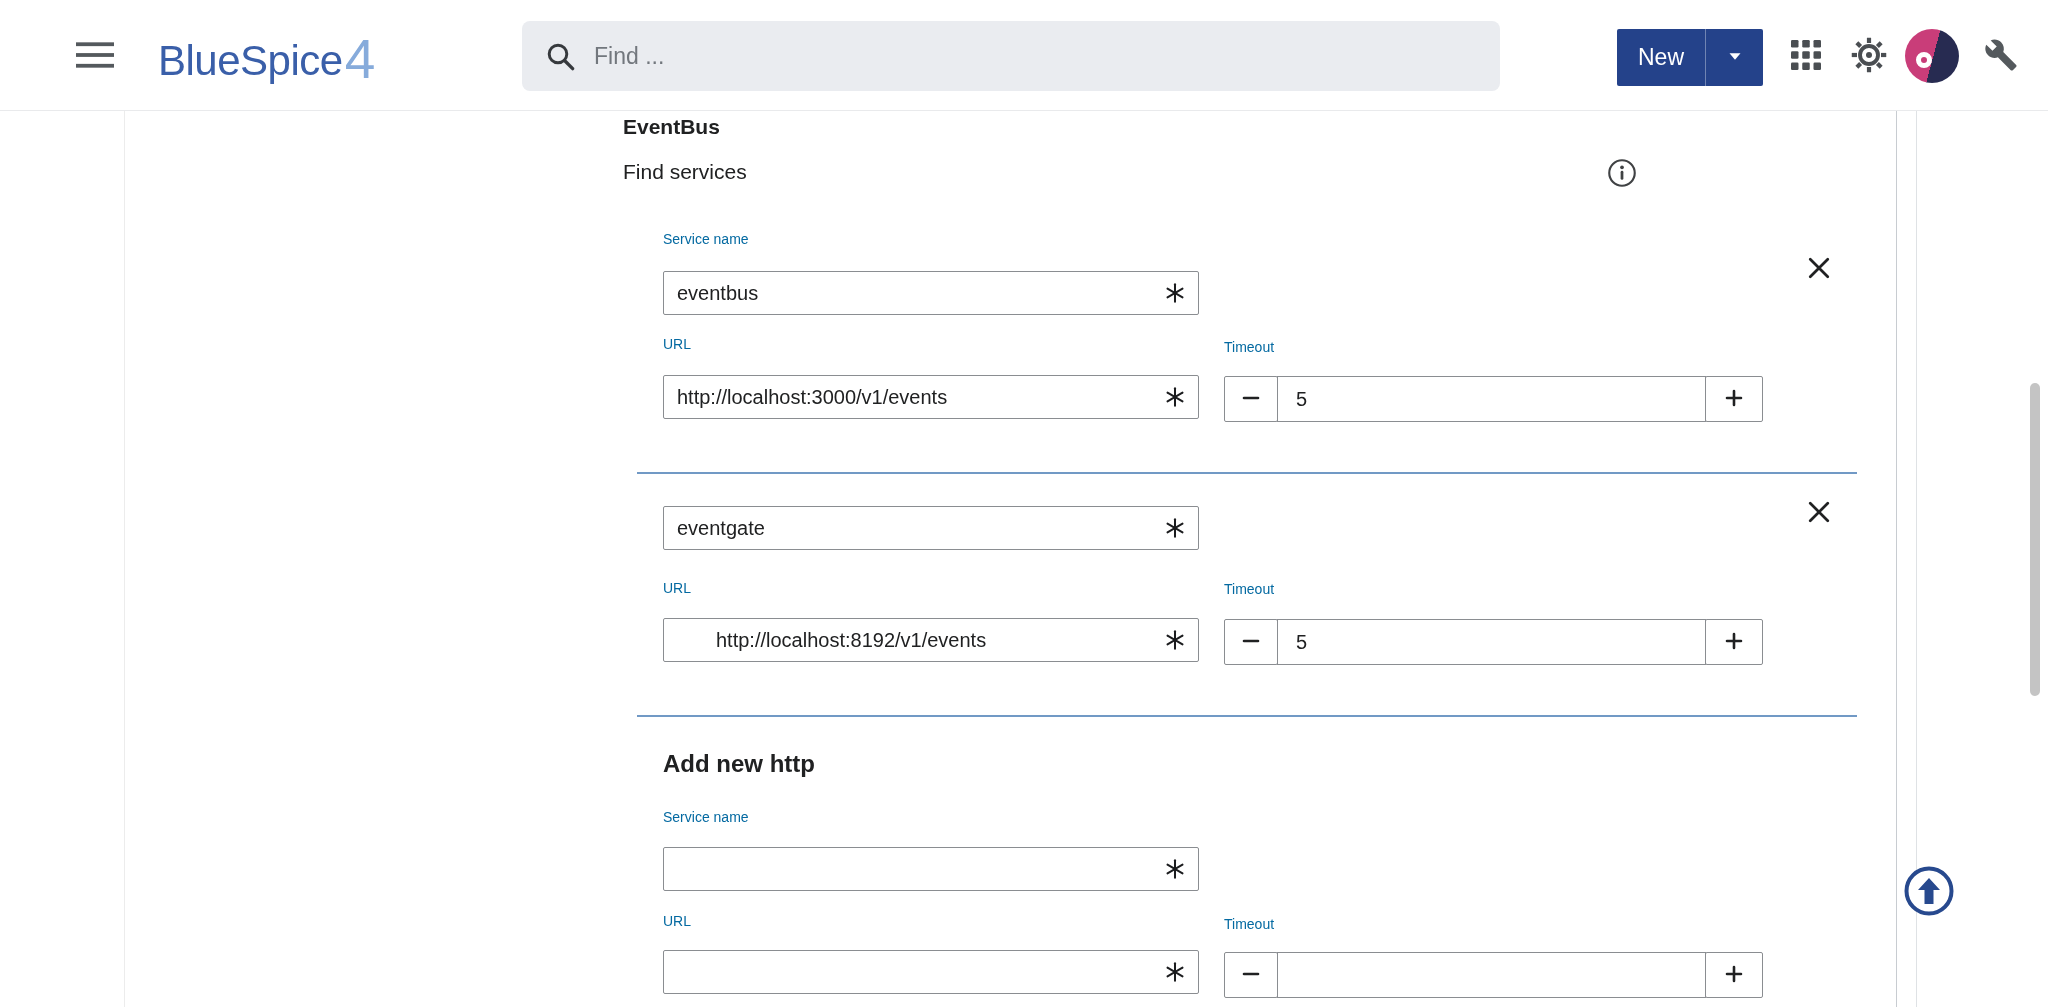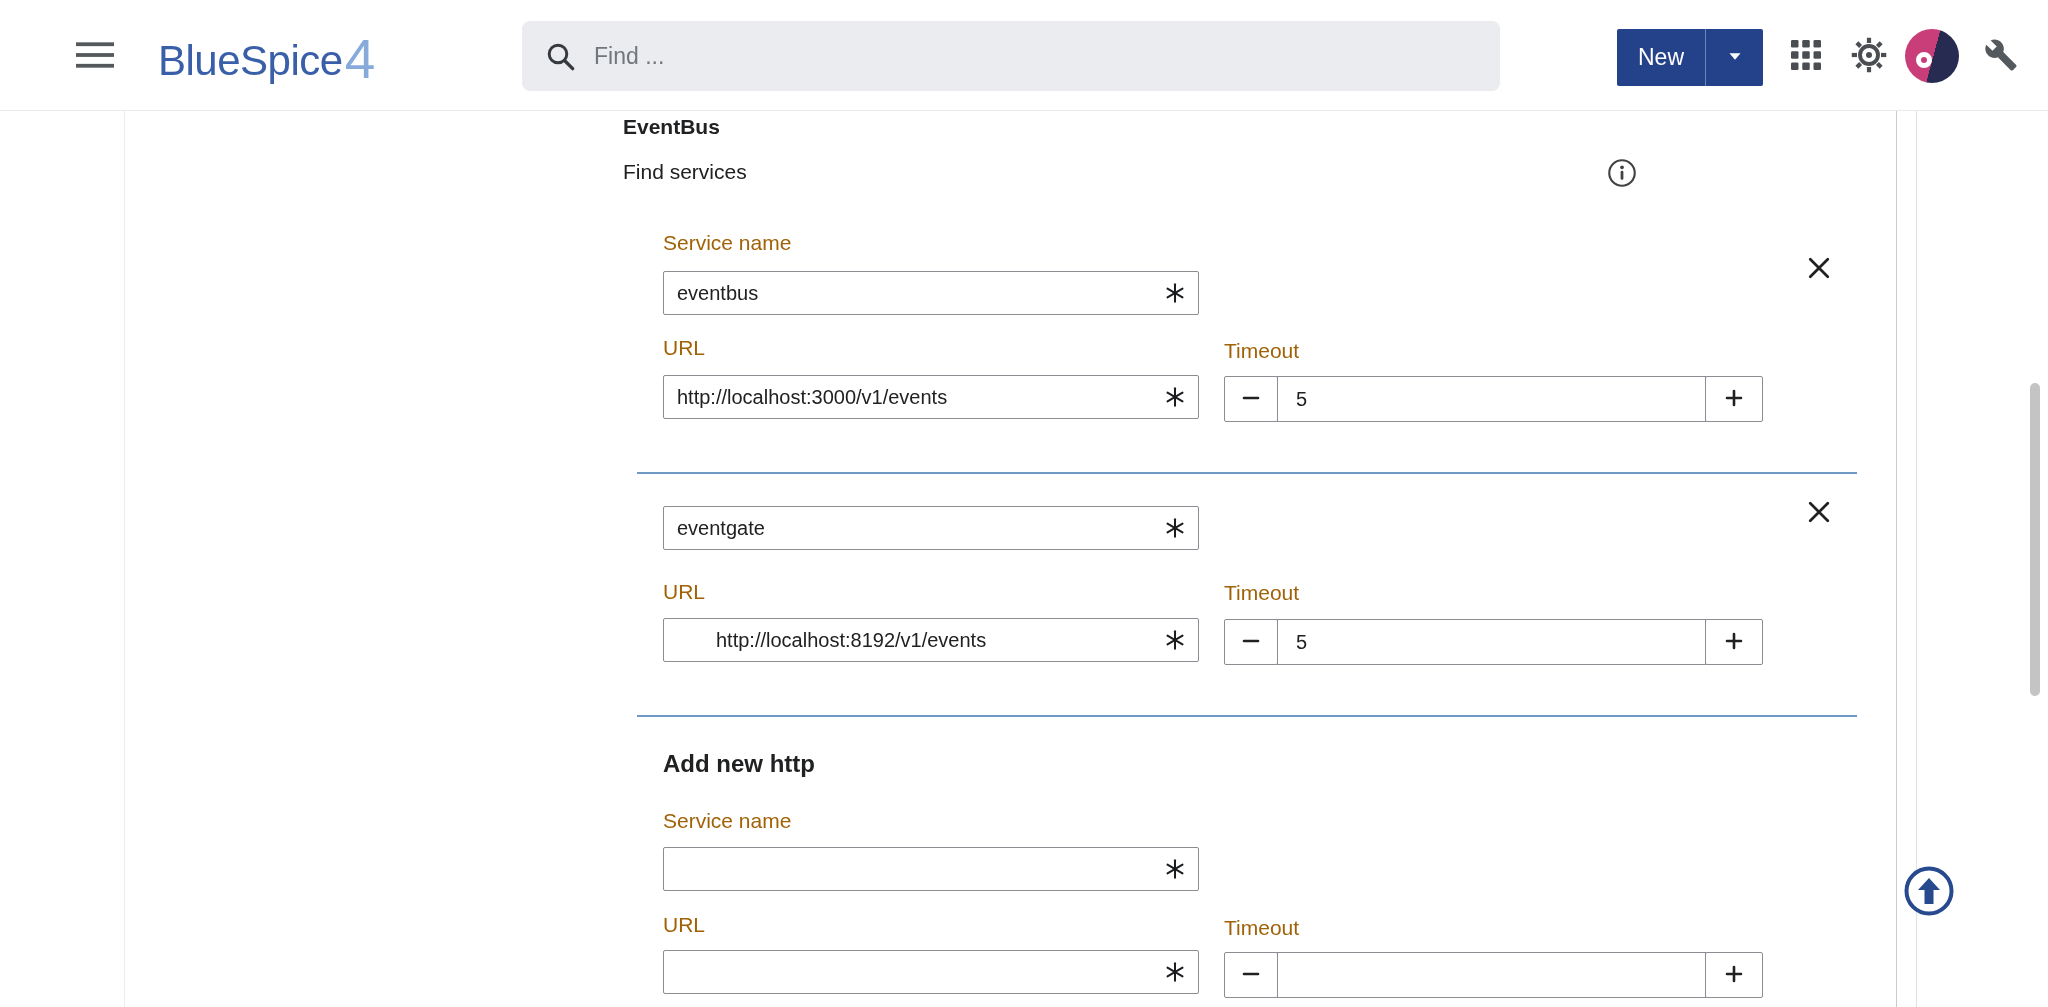--- a/index.html
+++ b/index.html
@@ -66,21 +66,21 @@
   .line-right-2 { left: 1916px; background: #dfe2e5; }
   .scrollbar-thumb {
     position: absolute; left: 2030px; top: 383px; width: 10px; height: 313px;
     background: #c4c4c4; border-radius: 5px;
   }
 
   
   .section-title { position: absolute; left: 623px; top: 115px; font-size: 21px; font-weight: 700; }
   .group-label   { position: absolute; left: 623px; top: 160px; font-size: 21px; }
   .info-btn { left: 1605px; top: 157px; width: 34px; height: 34px; }
-  .lbl { position: absolute; font-size: 21px; color: #a16207; }
+  .lbl { position: absolute; font-size: 14px; color: #0369a1; }
   .field {
     position: absolute; width: 536px; height: 44px; background: #fff;
     border: 1px solid #8a8d91; border-radius: 2px; display: flex; align-items: center;
   }
   .field input {
     flex: 1; height: 100%; border: none; outline: none; background: transparent;
     font: 20px "Liberation Sans", sans-serif; color: #202122; padding: 0 44px 0 13px;
   }
   .req { position: absolute; right: 12px; top: 50%; transform: translateY(-50%); display: flex; }
   .remove-btn { width: 38px; height: 38px; padding: 4px; }

